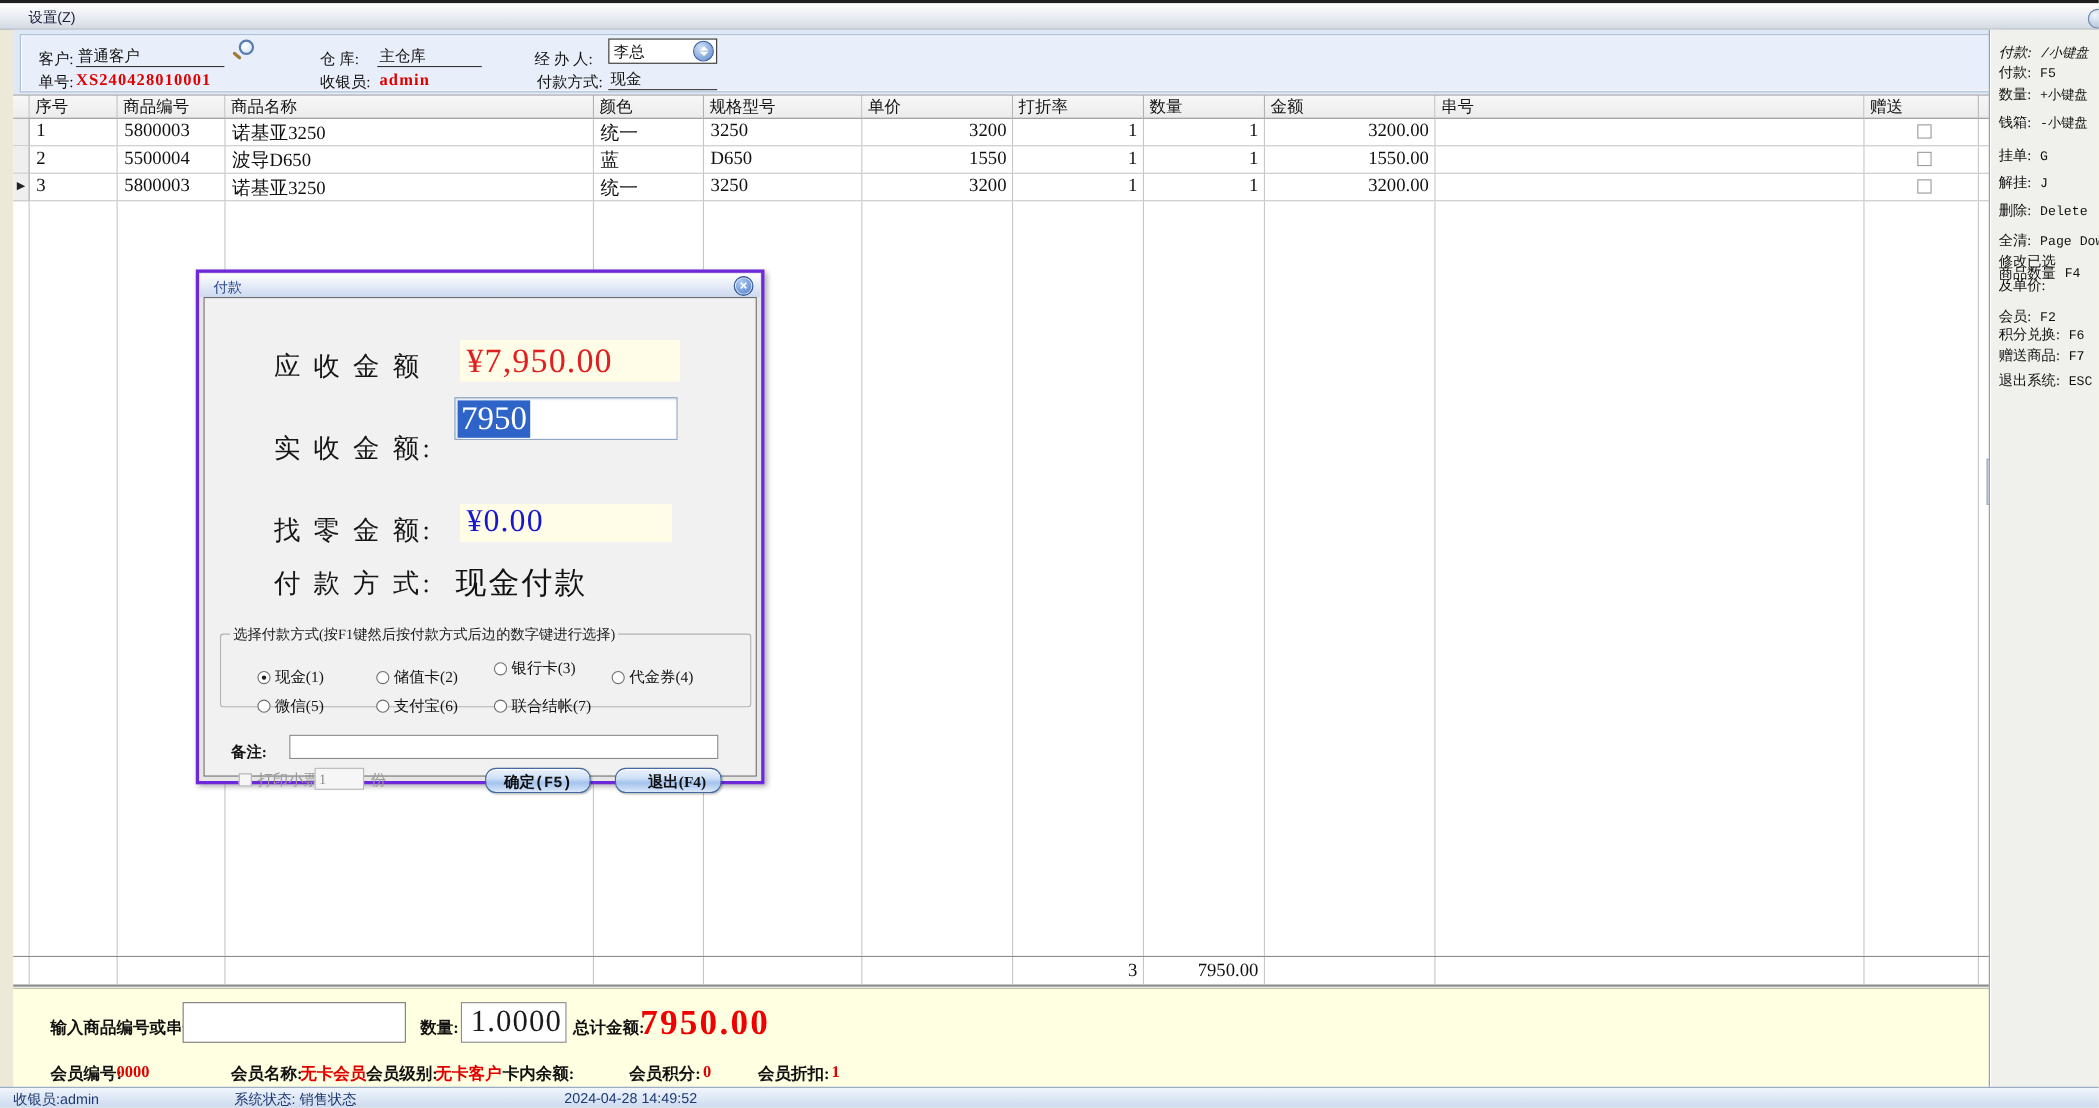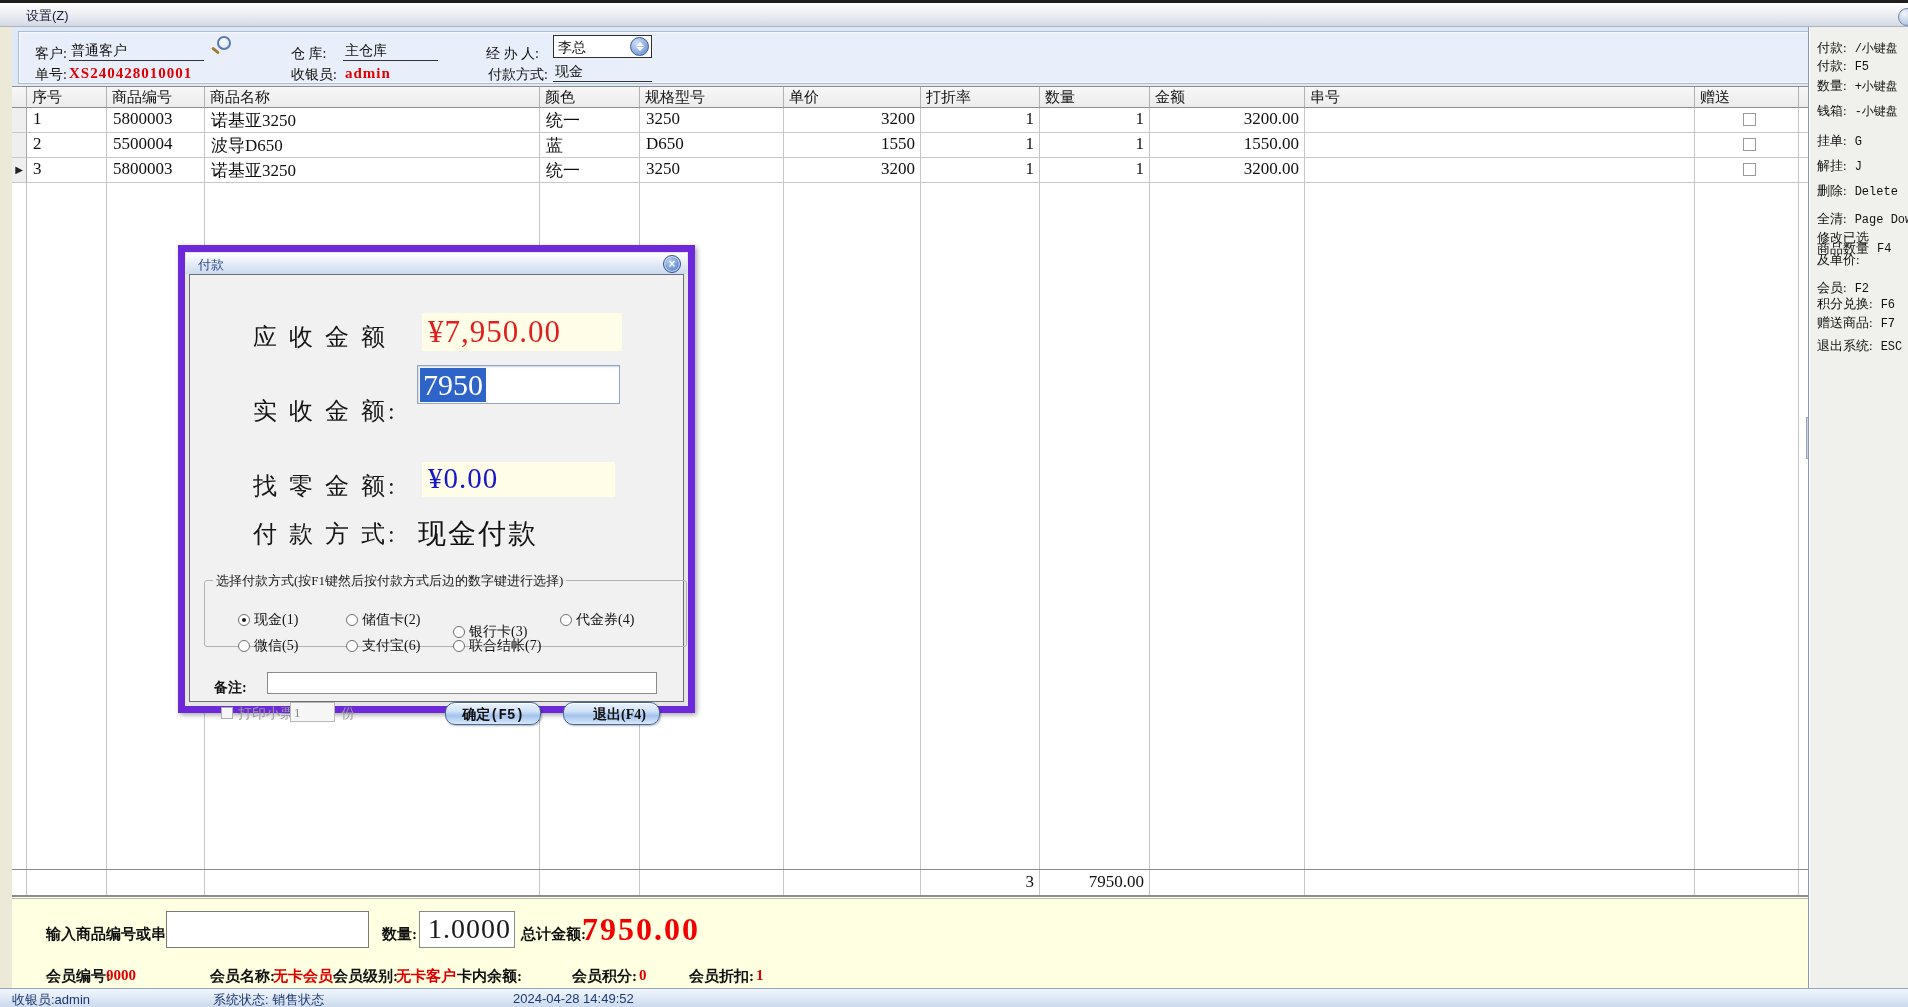--- a/index.html
+++ b/index.html
@@ -79,21 +79,21 @@
   .mvalue { position:absolute; top:68px; font-size:15px; font-weight:bold; color:#e00000; white-space:nowrap; }
 
   
   #statusbar { position:absolute; left:0; top:988px; width:1908px; height:19px;
                background:linear-gradient(#f1f6fd,#ccdaee); border-top:1px solid #92a6c2;
                font-family:"Liberation Sans",sans-serif; }
   .status-item { position:absolute; top:2px; font-size:13px; color:#1e3a70; white-space:nowrap; }
 
   
   #dialog { position:absolute; left:178px; top:245px; width:517px; height:468px; background:#e6e6e6;
-            border:7px solid #6d28d9; box-shadow:2px 2px 5px rgba(0,0,0,.35); }
+            border:3px solid #6d28d9; box-shadow:2px 2px 5px rgba(0,0,0,.35); }
   #dialog-title { position:absolute; left:1px; top:1px; right:1px; height:21px;
                   background:linear-gradient(#ffffff,#ccd9ef); }
   #dialog-title .ttext { position:absolute; left:12px; top:3px; font-size:13px; color:#2c4a8c; font-family:"Liberation Sans",sans-serif; }
   #dialog-close { position:absolute; right:6px; top:2px; width:18px; height:18px; border-radius:50%;
                   background:radial-gradient(circle at 35% 30%,#aecbf0,#4a77c6); border:1px solid #31538f;
                   box-shadow:inset 0 0 0 1px rgba(255,255,255,.7); color:#fff; font-size:12px; font-weight:bold;
                   text-align:center; line-height:16px; font-family:"Liberation Sans",sans-serif; }
   #dialog-body { position:absolute; left:4px; right:4px; top:22px; bottom:4px; background:#f1f1f1; border:1px solid #6e6e6e; }
   .dlabel { position:absolute; font-size:24px; color:#161616; letter-spacing:3px; white-space:nowrap; }
   .cream { position:absolute; background:#fffde7; }
@@ -278,21 +278,21 @@
     <span class="mlabel" style="left:445px;">卡内余额:</span>
     <span class="mvalue" style="left:510px;"></span>
     <span class="mlabel" style="left:560px;">会员积分:</span>
     <span class="mvalue" style="left:627px;">0</span>
     <span class="mlabel" style="left:677px;">会员折扣:</span>
     <span class="mvalue" style="left:744px;">1</span>
   </div>
 </div>
 
 <div id="sidebar">
-    <div class="side-item" style="top: 12px;"><span>付款:</span><span class="key">/小键盘</span></div>
+    <div class="side-item" style="top: 12px; font-style: italic;"><span>付款:</span><span class="key">/小键盘</span></div>
     <div class="side-item" style="top: 30px;"><span>付款:</span><span class="key">F5</span></div>
     <div class="side-item" style="top: 50px;"><span>数量:</span><span class="key">+小键盘</span></div>
     <div class="side-item" style="top: 75px;"><span>钱箱:</span><span class="key">-小键盘</span></div>
     <div class="side-item" style="top: 105px;"><span>挂单:</span><span class="key">G</span></div>
     <div class="side-item" style="top: 130px;"><span>解挂:</span><span class="key">J</span></div>
     <div class="side-item" style="top: 155px;"><span>删除:</span><span class="key">Delete</span></div>
     <div class="side-item" style="top: 183px;"><span>全清:</span><span class="key">Page Down</span></div>
     <div class="side-item" style="top: 205px; display: flex; align-items: center;">
       <span class="side-multi">
         <div>修改已选</div>
@@ -337,21 +337,21 @@
     <div id="pay-group">
       <span class="legend">选择付款方式(按F1键然后按付款方式后边的数字键进行选择)</span>
     <label class="radio-item" style="left: 33px; top: 30px;">
           <span class="radio-circ on"></span>
           <span>现金(1)</span>
         </label>
         <label class="radio-item" style="left: 141px; top: 30px;">
           <span class="radio-circ"></span>
           <span>储值卡(2)</span>
         </label>
-        <label class="radio-item" style="left: 248px; top: 42px; text-align: right;">
+        <label class="radio-item" style="left: 248px; top: 22px; text-align: right;">
           <span class="radio-circ"></span>
           <span>银行卡(3)</span>
         </label>
         <label class="radio-item" style="left: 355px; top: 30px;">
           <span class="radio-circ"></span>
           <span>代金券(4)</span>
         </label>
         <label class="radio-item" style="left: 33px; top: 56px;">
           <span class="radio-circ"></span>
           <span>微信(5)</span>

